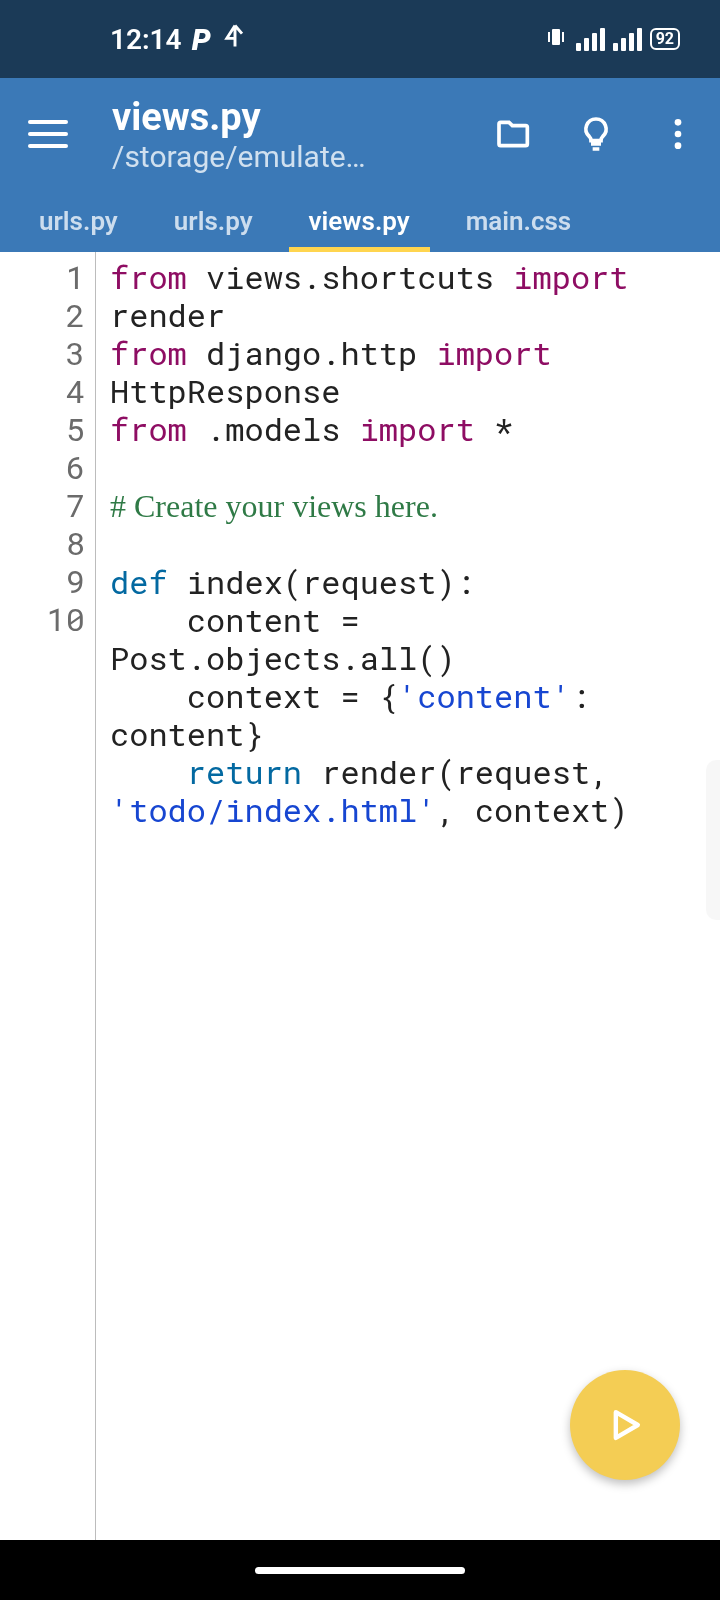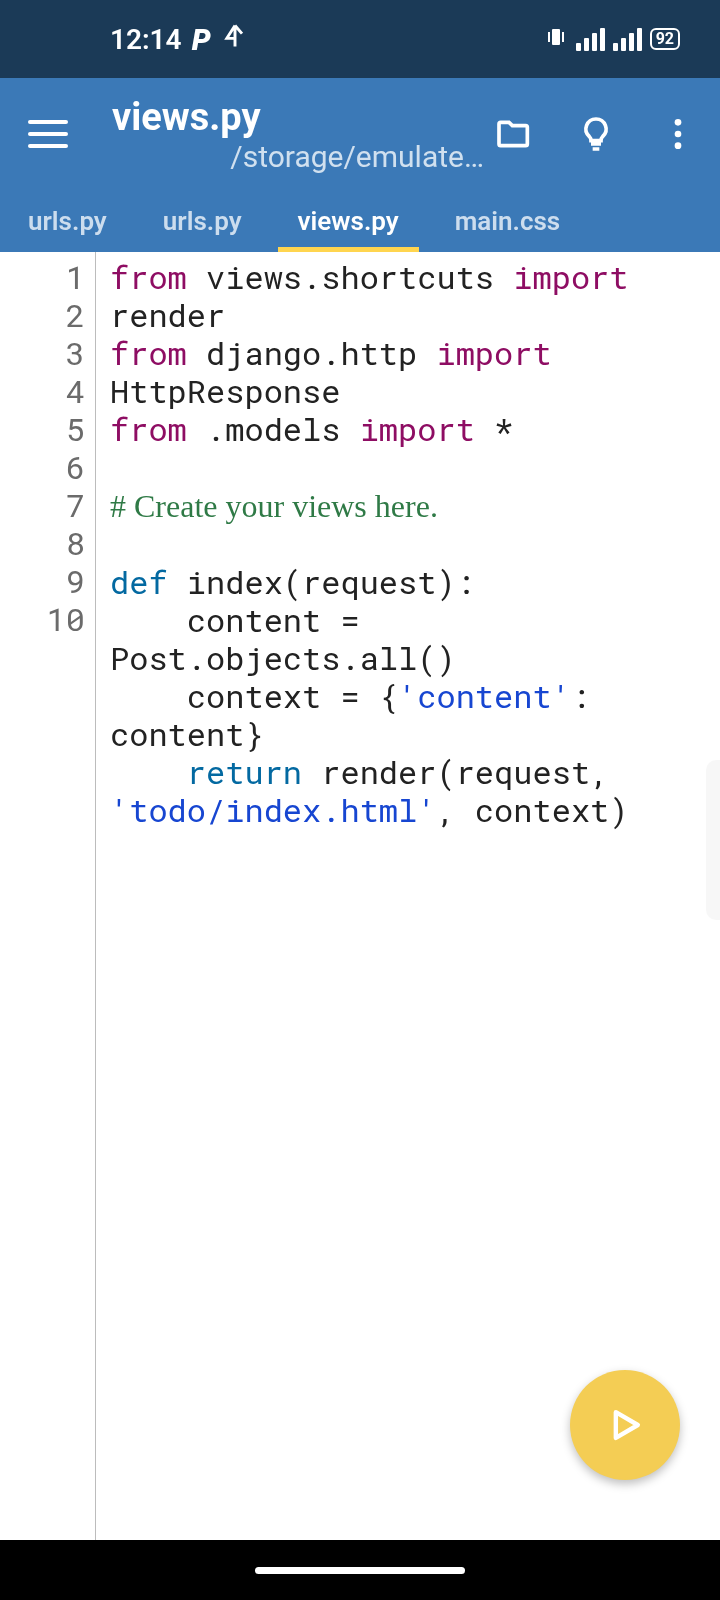--- a/index.html
+++ b/index.html
@@ -15,25 +15,25 @@
   .signal-bars { display: flex; align-items: flex-end; gap: 3px; height: 24px; }
   .signal-bars span { width: 5px; background: #fff; border-radius: 1px; }
   .b1{height:8px}.b2{height:13px}.b3{height:18px}.b4{height:23px}
   .batt-box { border: 2px solid #fff; border-radius: 6px; padding: 1px 4px; font-size: 16px; font-weight: 700; line-height: 1; }
   
   .app-bar { height: 112px; background: #3b79b7; display: flex; align-items: center; padding: 0 20px; color: #fff; }
   .menu-btn { width: 60px; height: 60px; display: flex; flex-direction: column; justify-content: center; gap: 8px; margin-right: 32px; cursor: pointer; }
   .menu-btn span { height: 4px; background: #fff; border-radius: 2px; width: 40px; margin-left: 8px; }
   .title-block { flex: 1; min-width: 0; }
   .file-title { font-size: 38px; font-weight: 700; }
-  .file-path { font-size: 30px; color: #d0e0ef; white-space: nowrap; overflow: hidden; text-overflow: ellipsis; text-align: right; }
+  .file-path { font-size: 30px; color: #d0e0ef; white-space: nowrap; overflow: hidden; text-overflow: ellipsis; }
   .app-actions { display: flex; align-items: center; gap: 38px; margin-left: 8px; }
   .icon-btn { width: 44px; height: 44px; color: #fff; cursor: pointer; display: flex; align-items: center; justify-content: center; }
   
-  .tab-strip { height: 62px; background: #3b79b7; display: flex; align-items: stretch; color: #ccddee; }
+  .tab-strip { height: 62px; background: #3b79b7; display: flex; align-items: stretch; color: #ccddee; padding-left: 11px; }
   .tab { display: flex; align-items: center; justify-content: center; padding: 0 28px; font-size: 26px; font-weight: 600; cursor: pointer; position: relative; }
   .tab.active { color: #fff; }
   .tab.active::after { content: ""; position: absolute; bottom: 0; left: 8px; right: 8px; height: 5px; background: #ffd54f; }
   
   .editor { flex: 1; display: flex; background: #fff; overflow: hidden; }
   .gutter { width: 96px; border-right: 1px solid #bcbcbc; padding-top: 6px; }
   .gutter .ln { text-align: right; padding-right: 10px; font-size: 32px; color: #6b6b6b; line-height: 38px; font-family: "Roboto Mono", Menlo, monospace; }
   .code { flex: 1; padding: 6px 8px 0 14px; font-size: 32px; line-height: 38px; font-family: "Roboto Mono", Menlo, monospace; color: #222; white-space: pre-wrap; word-break: break-word; }
   .kw-import { color: #8e0d63; }
   .kw-def { color: #0369a1; }

